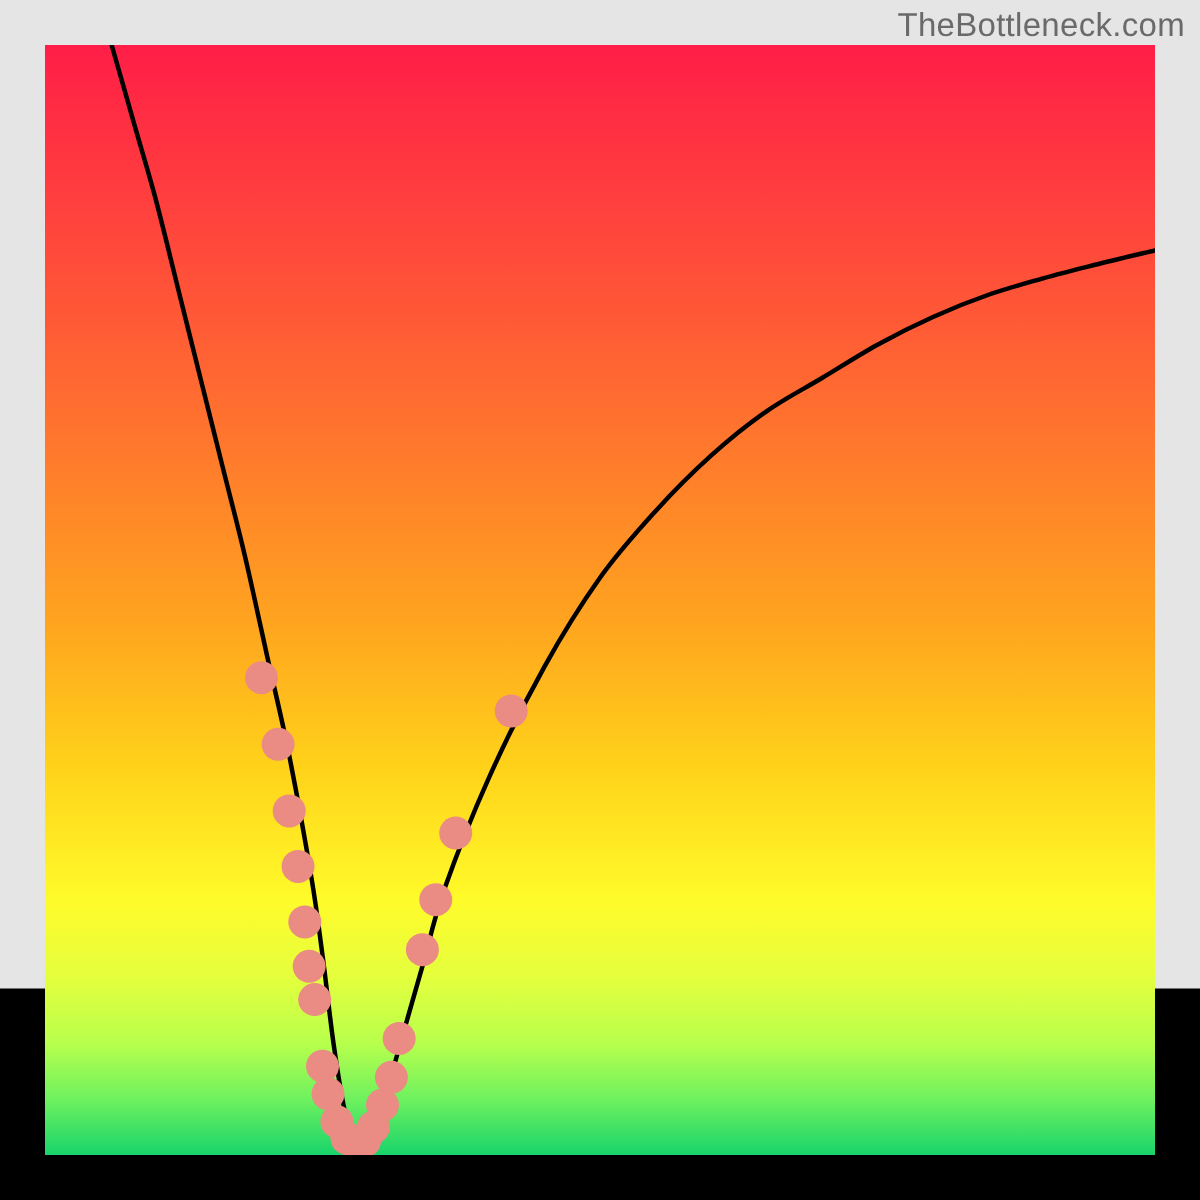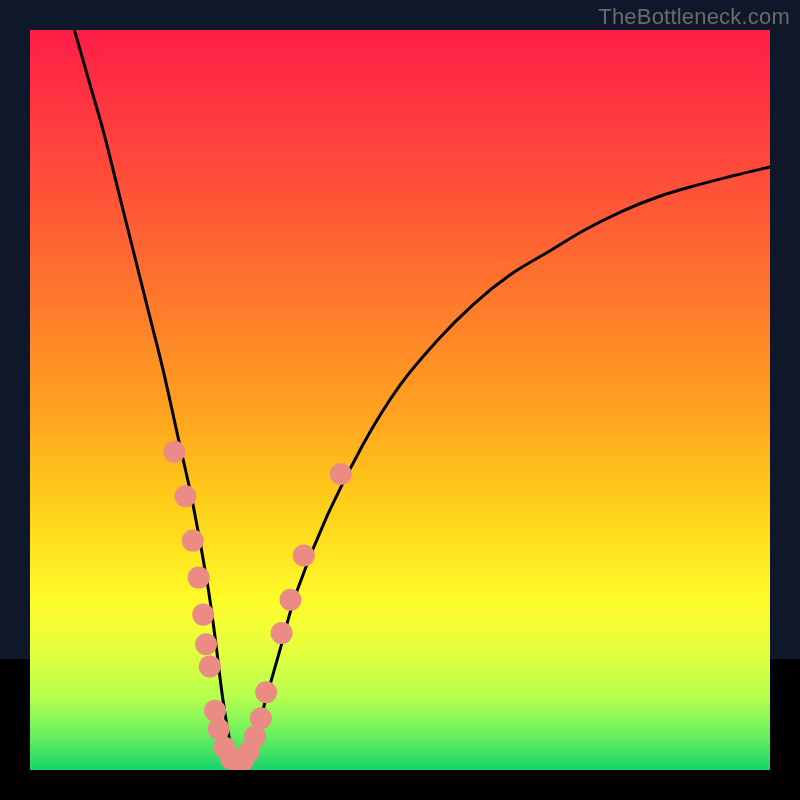--- a/index.html
+++ b/index.html
@@ -8,21 +8,21 @@
     width: 800px;
     height: 800px;
     overflow: hidden;
     background: #000;
     font-family: Arial, Helvetica, sans-serif;
   }
   .frame {
     position: relative;
     width: 800px;
     height: 659px;
-    background: #0f172a;
+    background: #e5e5e5;
   }
   .plot {
     position: absolute;
     left: 30px;
     top: 30px;
     width: 740px;
     height: 740px;
     
     background: linear-gradient(to bottom,
       #ff1e47 0%,

